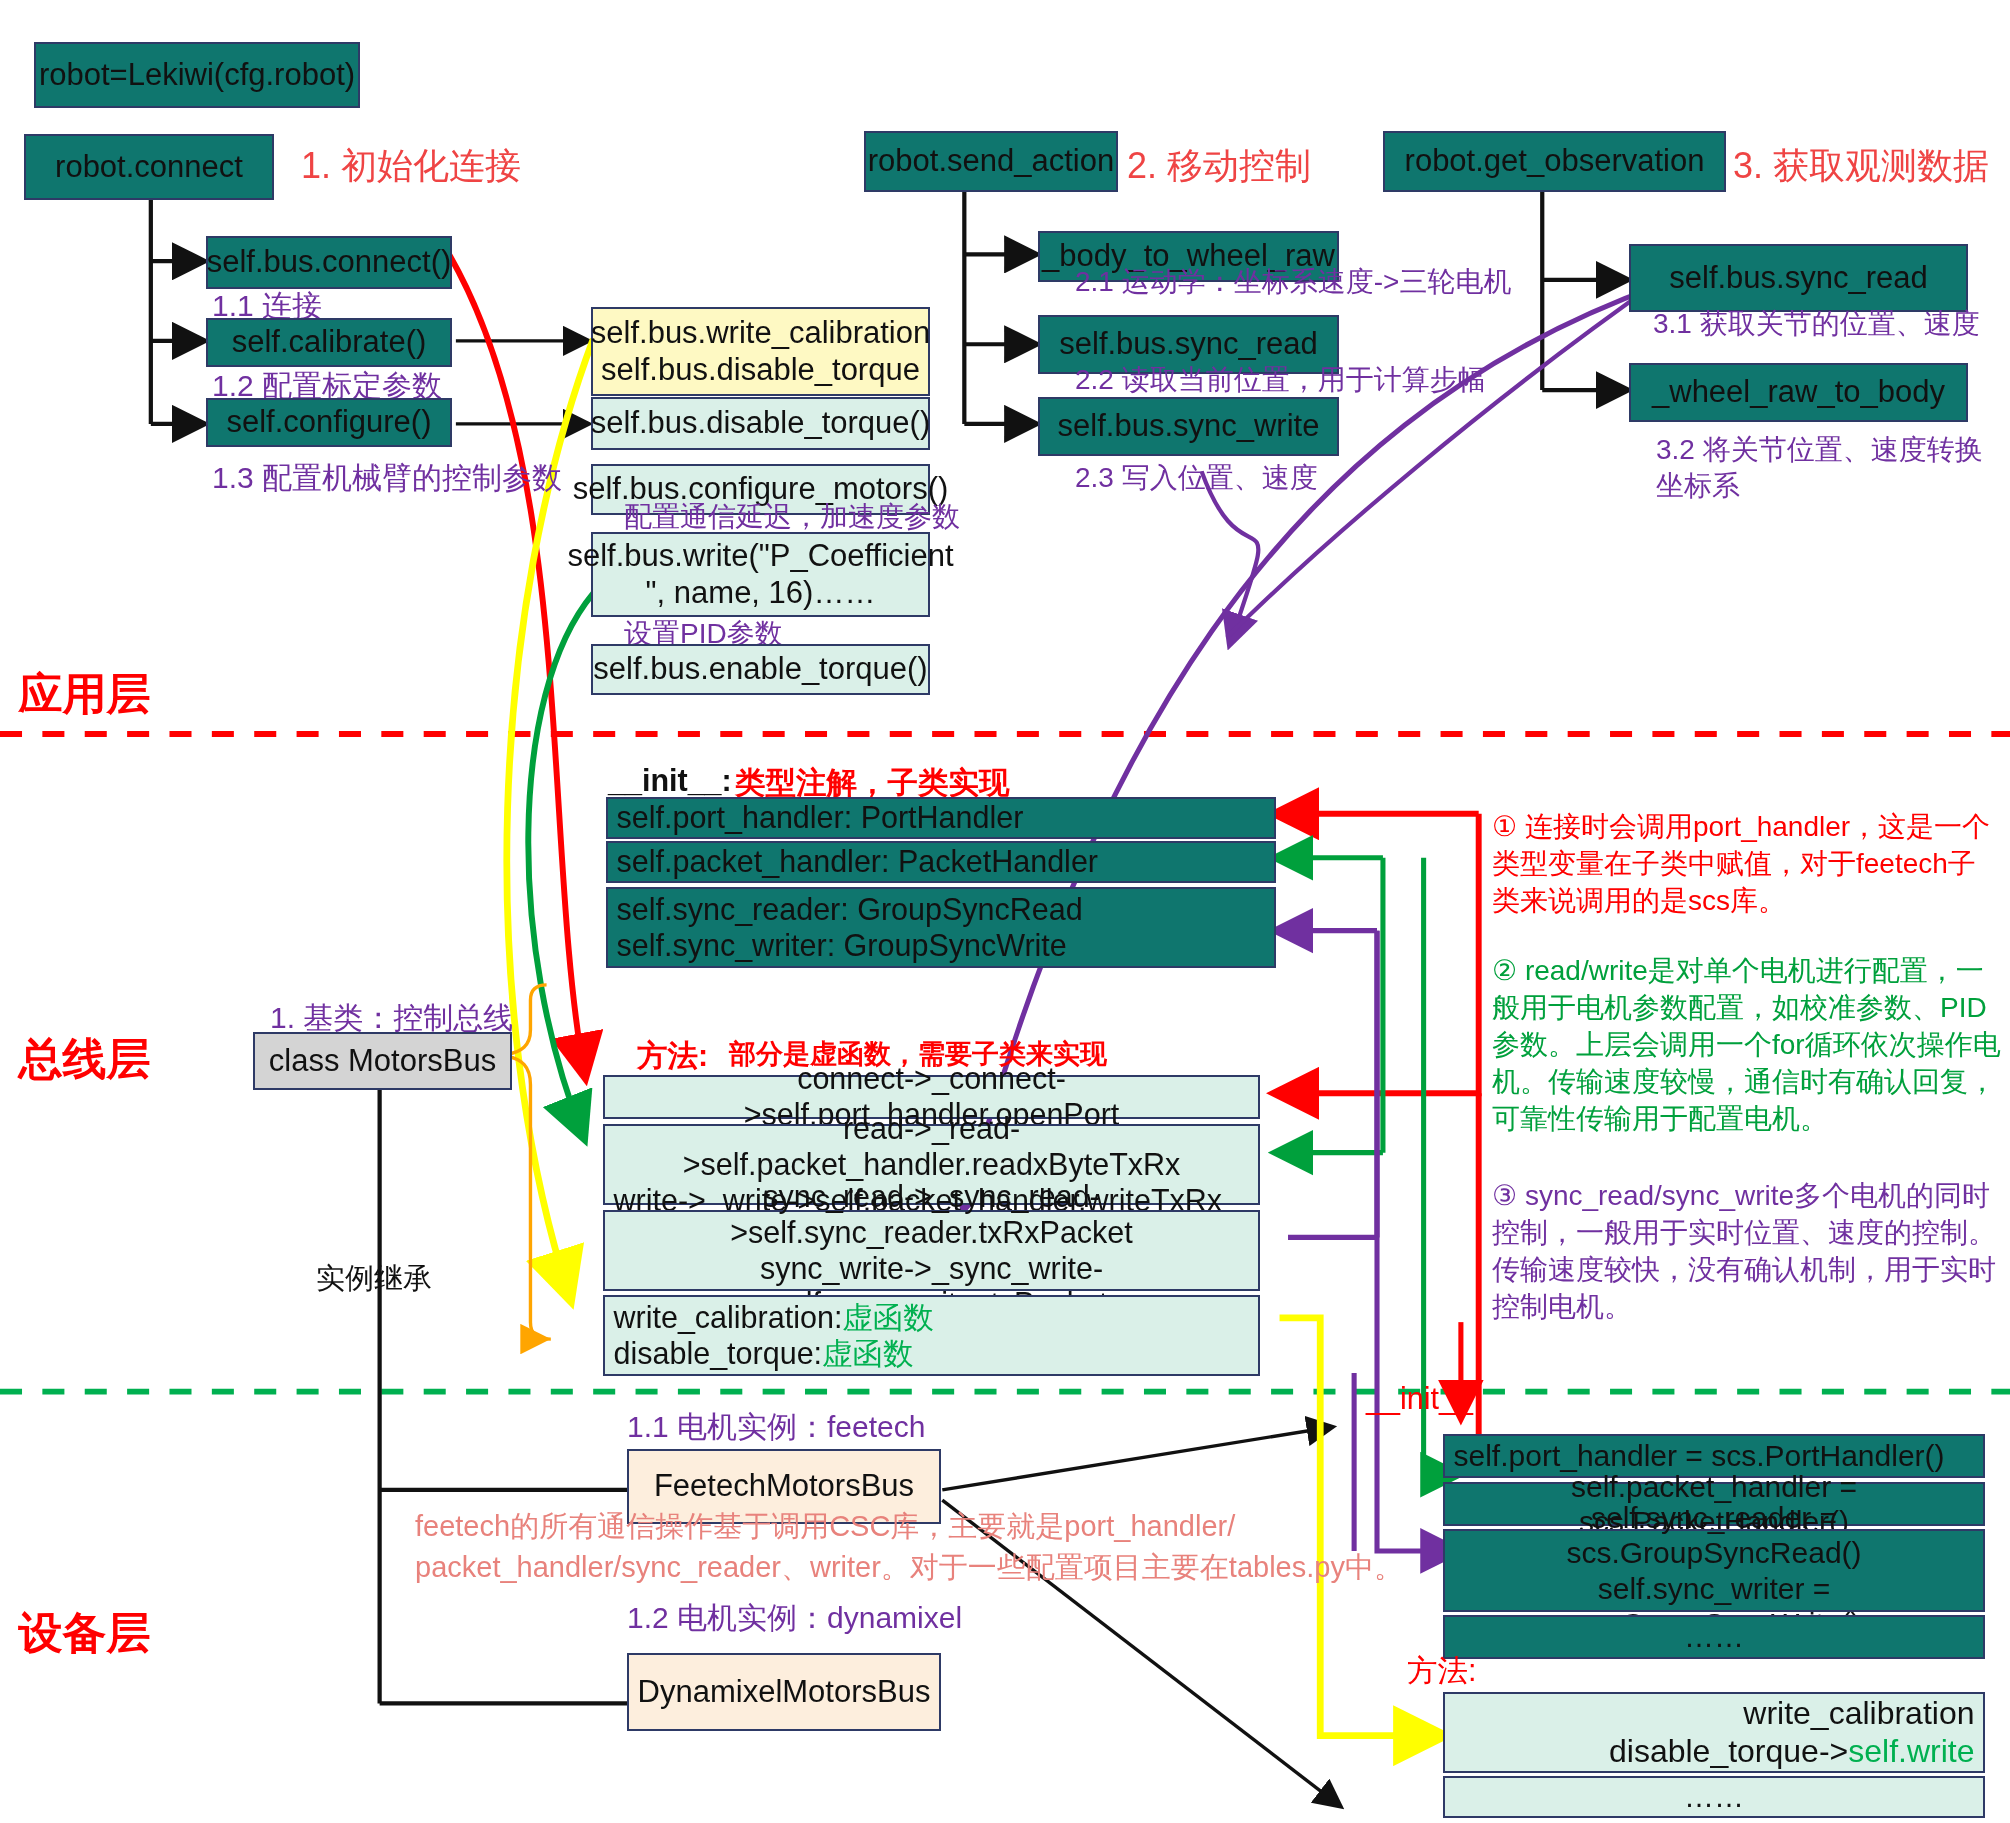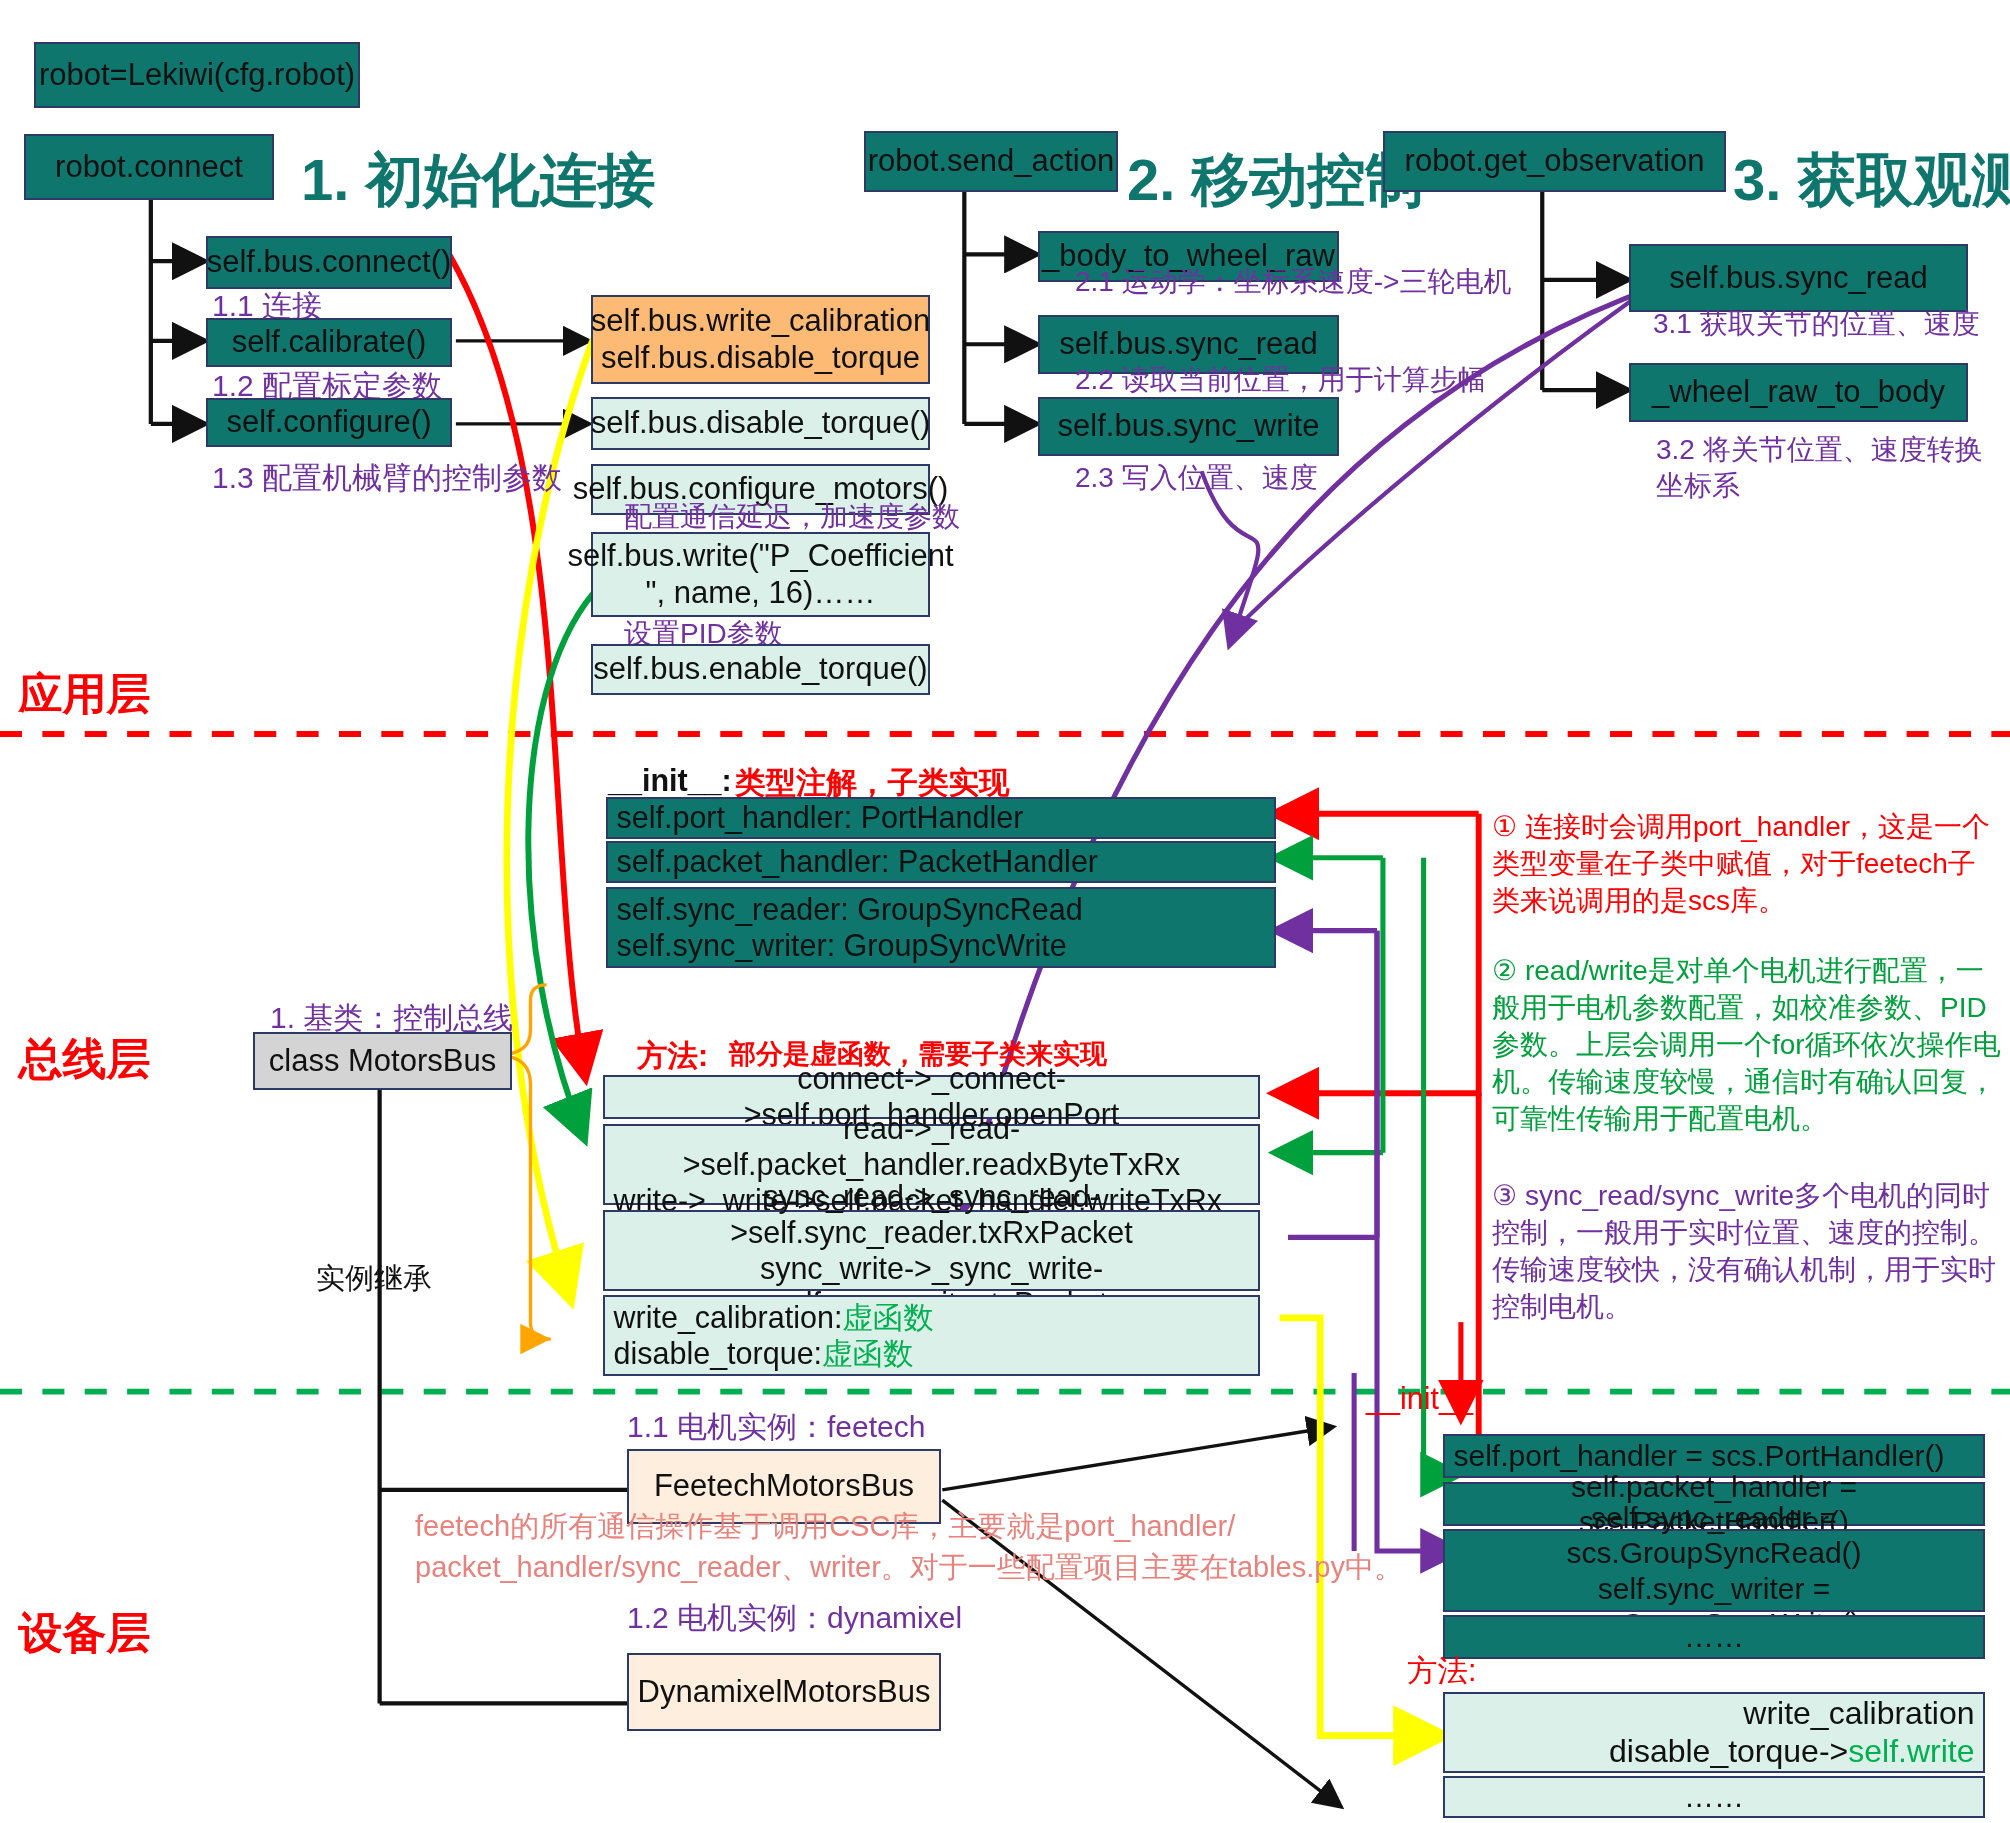--- a/index.html
+++ b/index.html
@@ -3,27 +3,27 @@
 <meta charset="utf-8">
 <style>
   html,body{margin:0;padding:0;background:#ffffff;}
   body{font-family:"Liberation Sans","DejaVu Sans",sans-serif;}
   #canvas{position:relative;width:2010px;height:1824px;background:#fff;overflow:hidden;}
   svg.layer{position:absolute;left:0;top:0;width:2010px;height:1824px;pointer-events:none;}
   .box{position:absolute;box-sizing:border-box;border:2.5px solid #2e3a66;display:flex;
        align-items:center;justify-content:center;text-align:center;color:#111;
        font-size:31px;line-height:1.18;padding:3.4px 8.5px;}
   .pink{background:#0f766e;}
-  .blue{background:#fdba74;}
+  .blue{background:#fef9c3;margin-top:12px;}
   .mint{background:#daf0e8;}
   .grey{background:#d4d4d4;}
   .peach{background:#fdeedd;}
   .lbl{position:absolute;white-space:pre;}
   .purple{color:#7030a0;font-size:30px;}
-  .redbig{color:#0f766e;font-weight:bold;font-size:58px;}
+  .redbig{color:#ef4444;font-weight:normal;font-size:36px;}
   .redlay{color:#ff0000;font-weight:bold;font-size:44px;}
   .redsm{color:#ff0000;font-size:28px;font-weight:bold;margin-left:44px;}
   .blk{color:#111;font-size:29px;}
   .annot-red{color:#ff0000;font-size:28px;line-height:1.32;}
   .annot-green{color:#00a03c;font-size:28px;line-height:1.32;}
   .annot-purple{color:#7030a0;font-size:28px;line-height:1.32;}
   .annot-salmon{color:#e8827c;font-size:29px;line-height:1.34;}
   .grn{color:#00b050;}
   .multi{flex-direction:column;}
   .multi>span{display:block;}

